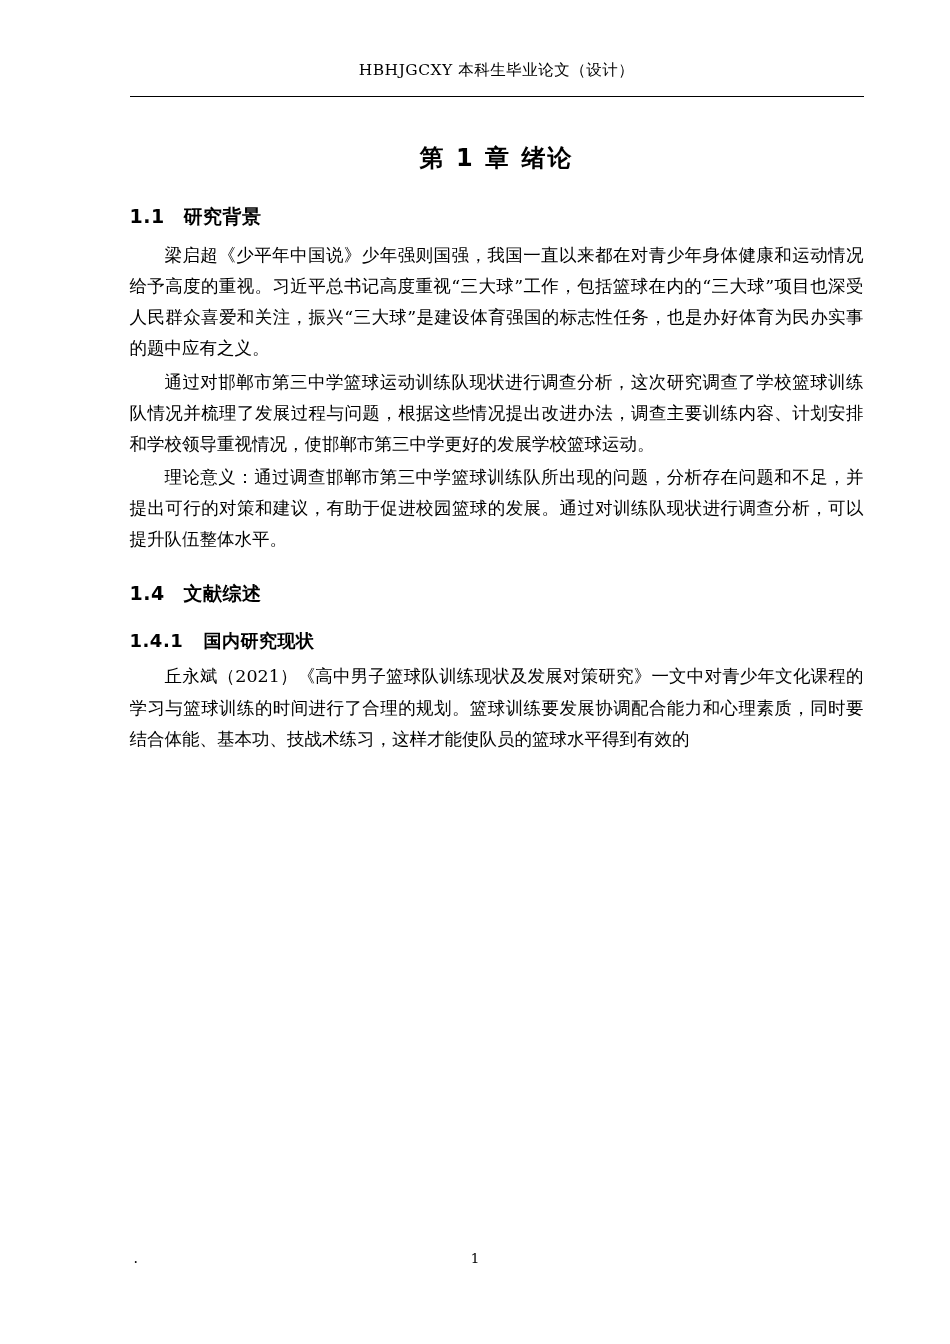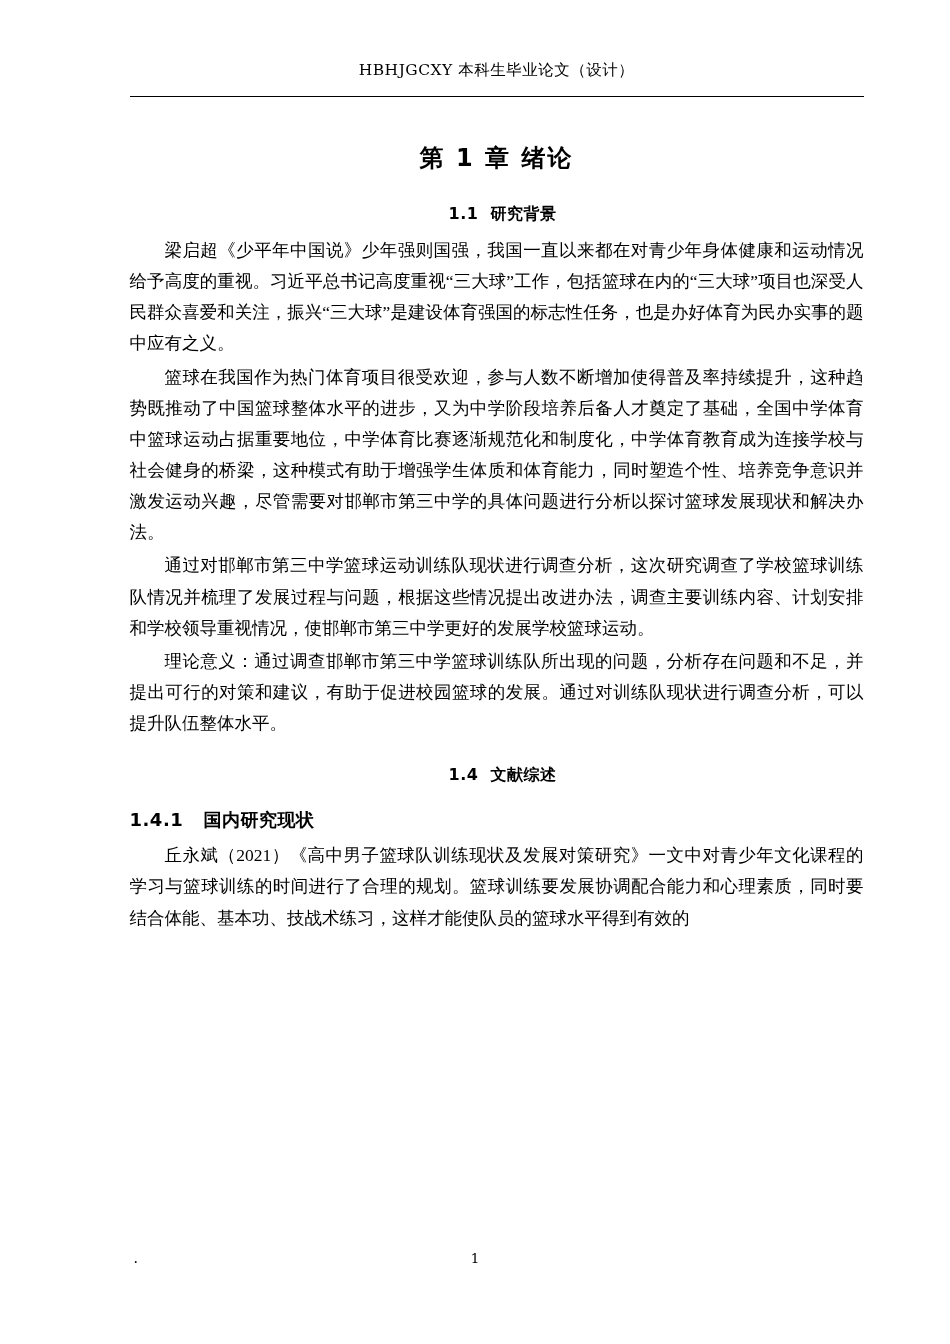--- a/index.html
+++ b/index.html
@@ -44,25 +44,24 @@
   h1.chapter {
     font-family: "DejaVu Sans", "Liberation Sans", sans-serif;
     font-size: 24px;
     font-weight: bold;
     text-align: center;
     margin: 18px 0 30px 0;
     letter-spacing: 2px;
   }
   h2.section {
     font-family: "DejaVu Sans", "Liberation Sans", sans-serif;
-    font-size: 16px;
+    font-size: 19px;
     font-weight: bold;
     margin: 26px 0 10px 0;
     letter-spacing: 0.5px;
-    text-align: center;
   }
   h3.subsection {
     font-family: "DejaVu Sans", "Liberation Sans", sans-serif;
     font-size: 18px;
     font-weight: bold;
     margin: 22px 0 8px 0;
     letter-spacing: 0.5px;
   }
   .num {
     display: inline-block;
@@ -71,21 +70,20 @@
   .num.wide {
     min-width: 74px;
   }
   p.para {
     font-size: 17.5px;
     line-height: 1.78;
     margin: 0 0 2px 0;
     text-indent: 2em;
     text-align: justify;
     text-justify: inter-ideograph;
-    font-family: Liberation Serif, serif;
   }
   p.para.tight {
     margin-bottom: 0;
   }
   .footer-left {
     position: absolute;
     left: 112px;
     bottom: 78px;
     font-size: 14px;
     font-family: "DejaVu Serif", "Liberation Serif", serif;
@@ -109,21 +107,20 @@
   <div class="header-rule"></div>
 
   <div class="body-area">
 
     <h1 class="chapter">第 1 章   绪论</h1>
 
     <h2 class="section">
       <span class="num">1.1</span><span>研究背景</span>
     </h2>
     <p class="para">梁启超《少平年中国说》少年强则国强，我国一直以来都在对青少年身体健康和运动情况给予高度的重视。习近平总书记高度重视“三大球”工作，包括篮球在内的“三大球”项目也深受人民群众喜爱和关注，振兴“三大球”是建设体育强国的标志性任务，也是办好体育为民办实事的题中应有之义。</p>
-    <p class="para">篮球在我国作为热门体育项目很受欢迎，参与人数不断增加使得普及率持续提升，这种趋势既推动了中国篮球整体水平的进步，又为中学阶段培养后备人才奠定了基础，全国中学体育中篮球运动占据重要地位，中学体育比赛逐渐规范化和制度化，中学体育教育成为连接学校与社会健身的桥梁，这种模式有助于增强学生体质和体育能力，同时塑造个性、培养竞争意识并激发运动兴趣，尽管需要对邯郸市第三中学的具体问题进行分析以探讨篮球发展现状和解决办法。</p>
 
     <p class="para">通过对邯郸市第三中学篮球运动训练队现状进行调查分析，这次研究调查了学校篮球训练队情况并梳理了发展过程与问题，根据这些情况提出改进办法，调查主要训练内容、计划安排和学校领导重视情况，使邯郸市第三中学更好的发展学校篮球运动。</p>
 
     <p class="para">理论意义：通过调查邯郸市第三中学篮球训练队所出现的问题，分析存在问题和不足，并提出可行的对策和建议，有助于促进校园篮球的发展。通过对训练队现状进行调查分析，可以提升队伍整体水平。</p>
 
     <h2 class="section">
       <span class="num">1.4</span><span>文献综述</span>
     </h2>
 
     <h3 class="subsection">

